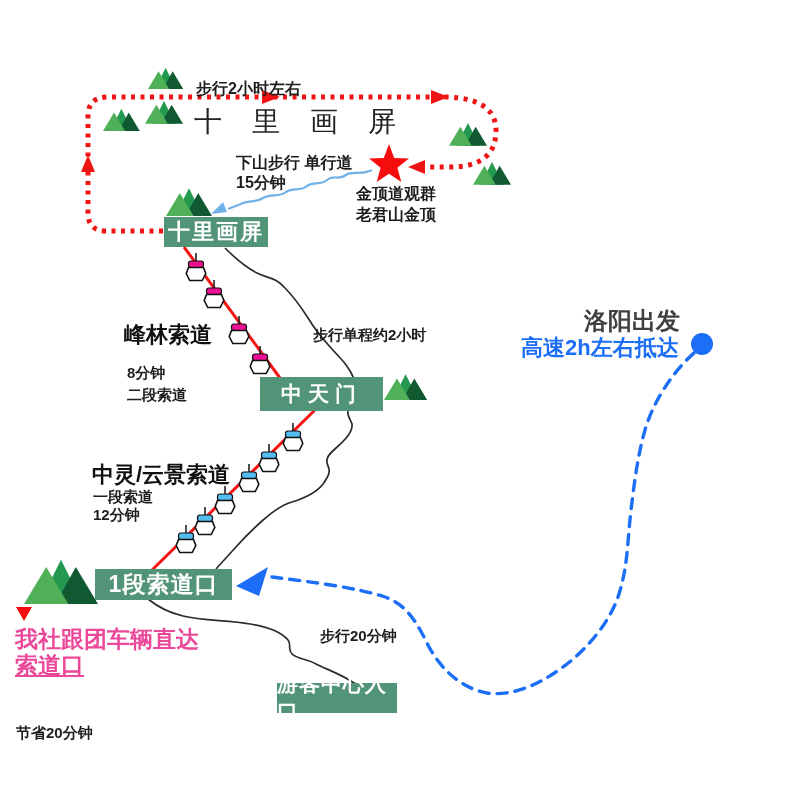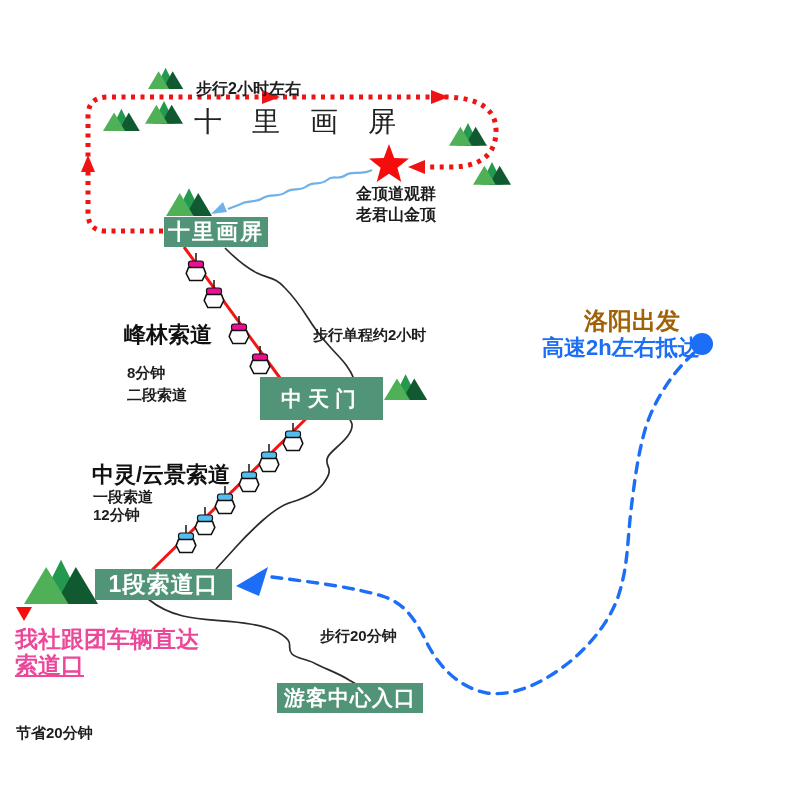--- a/index.html
+++ b/index.html
@@ -11,21 +11,21 @@
   .lbl{position:absolute;white-space:nowrap;line-height:1.25;}
   .ann{font-size:15px;font-weight:600;color:#1d1d1d;}
   .ann-16{font-size:16px;font-weight:600;color:#1d1d1d;}
   .scenic-title{font-size:28px;font-weight:500;letter-spacing:30px;color:#222;}
   .station-box{
     position:absolute;display:flex;align-items:center;justify-content:center;
     background:#529478;color:#ffffff;font-weight:700;
   }
   .cable-title{font-size:22px;font-weight:700;color:#111;}
   .big-title{font-size:23px;font-weight:700;color:#ec4899;}
-  .depart-title{font-size:24px;font-weight:700;color:#a16207;}
+  .depart-title{font-size:24px;font-weight:700;color:#404040;}
   .depart-sub{font-size:22px;font-weight:600;color:#1b6ef5;}
   use.pink{color:#ec0f93;}
   use.blue{color:#54bdf0;}
 </style>
 </head>
 <body>
 
 <div class="canvas">
 
   <svg class="underlay" width="800" height="800" viewBox="0 0 800 800">
@@ -98,47 +98,51 @@
     <use href="#trees" transform="translate(473,160) scale(0.95)"></use>
     <use href="#trees" transform="translate(166,186) scale(1.15)"></use>
     <use href="#trees" transform="translate(384,372) scale(1.08)"></use>
     <use href="#trees" transform="translate(24,556) scale(1.85)"></use>
   </svg>
 
   <div class="lbl ann-16" style="left:196px;top:72px;margin-top:7px;">步行2小时左右</div>
 
   <div class="lbl scenic-title" style="left:194px;top:104px;">十里画屏</div>
 
+  <div class="lbl" style="left:236px;top:153px;">
+    <div class="ann-16">下山步行 单行道</div>
+    <div class="ann-16">15分钟</div>
+  </div>
 
   <div class="lbl" style="left:356px;top:184px;font-weight:700;font-size:16px;line-height:1.3;">
     <div>金顶道观群</div>
     <div>老君山金顶</div>
   </div>
 
   <div class="station-box" style="left:164px;top:217px;width:104px;height:30px;font-size:22px;letter-spacing:2px;">十里画屏</div>
 
   <div class="lbl ann" style="left:313px;top:280px;margin-top:46px;">步行单程约2小时</div>
 
   <div class="lbl cable-title" style="left:124px;top:321px;">峰林索道</div>
   <div class="lbl ann" style="left:127px;top:346px;margin-top:40px;">二段索道</div>
   <div class="lbl ann" style="left:127px;top:364px;">8分钟</div>
 
-  <div class="station-box" style="left:260px;top:377px;width:123px;height:43px;font-size:21px;letter-spacing:6px;">中天门</div>
+  <div class="station-box" style="left:260px;top:377px;width:123px;height:34px;font-size:21px;letter-spacing:6px;">中天门</div>
 
   <div class="lbl cable-title" style="left:92px;top:461px;">中灵/云景索道</div>
   <div class="lbl ann" style="left:93px;top:488px;">一段索道</div>
   <div class="lbl ann" style="left:93px;top:506px;">12分钟</div>
 
 
   <div class="station-box" style="left:95px;top:569px;width:137px;height:31px;font-size:23px;letter-spacing:1px;">1段索道口</div>
 
   <div class="lbl depart-title" style="left:584px;top:306px;">洛阳出发</div>
-  <div class="lbl depart-sub" style="left:542px;top:334px;text-align:right;">高速2h左右抵达</div>
+  <div class="lbl depart-sub" style="left:521px;top:334px;text-align:right;">高速2h左右抵达</div>
 
   <div class="lbl ann" style="left:320px;top:627px;">步行20分钟</div>
 
-  <div class="station-box" style="left:277px;top:683px;width:146px;height:30px;font-size:21px;letter-spacing:1px;">游客中心入口</div>
+  <div class="station-box" style="left:277px;top:683px;width:120px;height:30px;font-size:21px;letter-spacing:1px;">游客中心入口</div>
 
   <div class="lbl big-title" style="left:15px;top:625px;">我社跟团车辆直达</div>
   <div class="lbl big-title" style="left:15px;top:651px;text-decoration:underline;">索道口</div>
   <div class="lbl ann" style="left:16px;top:679px;margin-top:45px;">节省20分钟</div>
 
 </div>
 
 </body></html>

